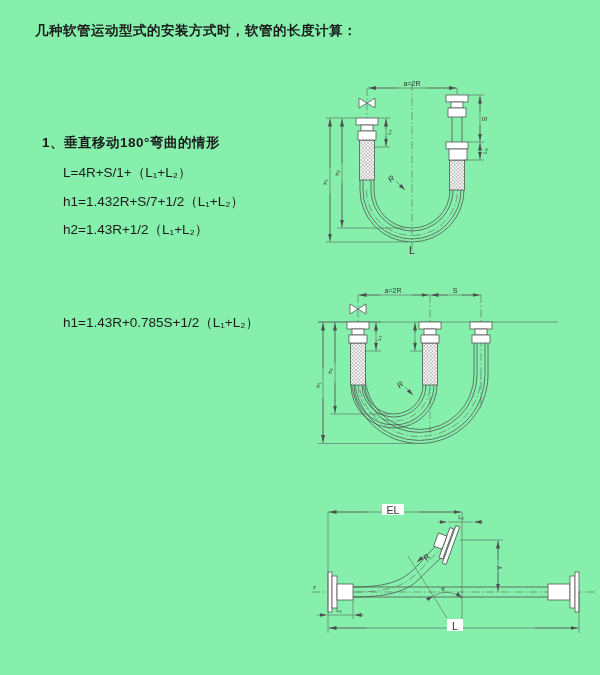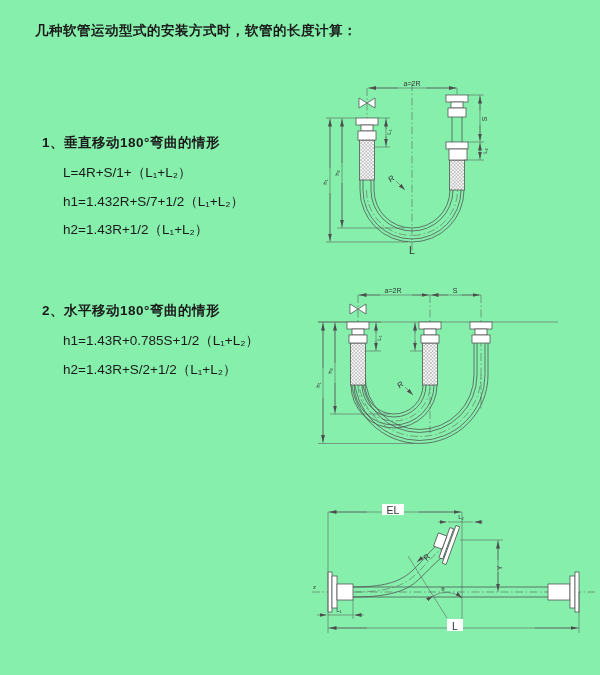--- a/index.html
+++ b/index.html
@@ -42,24 +42,22 @@
   <div class="section" id="sec1">
     <div class="sec-heading">1、垂直移动180°弯曲的情形</div>
     <div class="formulas">
       <div class="formula">L=4R+S/1+（L₁+L₂）</div>
       <div class="formula">h1=1.432R+S/7+1/2（L₁+L₂）</div>
       <div class="formula">h2=1.43R+1/2（L₁+L₂）</div>
     </div>
   </div>
 
   <div class="section" id="sec2">
-    <div class="sec-heading">2、水平移动180°弯曲的情形</div>
     <div class="formulas">
       <div class="formula">h1=1.43R+0.785S+1/2（L₁+L₂）</div>
-      <div class="formula">h2=1.43R+S/2+1/2（L₁+L₂）</div>
     </div>
   </div>
 
 
   <svg class="diag" id="d1" width="292" height="185" viewBox="0 0 292 185">
     <defs>
       <marker id="a1" markerWidth="8" markerHeight="6" refX="7" refY="2" orient="auto" markerUnits="userSpaceOnUse">
         <path d="M0,0 L7,2 L0,4 Z" fill="#4d4d4d"></path>
       </marker>
       <pattern id="br1" width="3.4" height="3.4" patternUnits="userSpaceOnUse">

